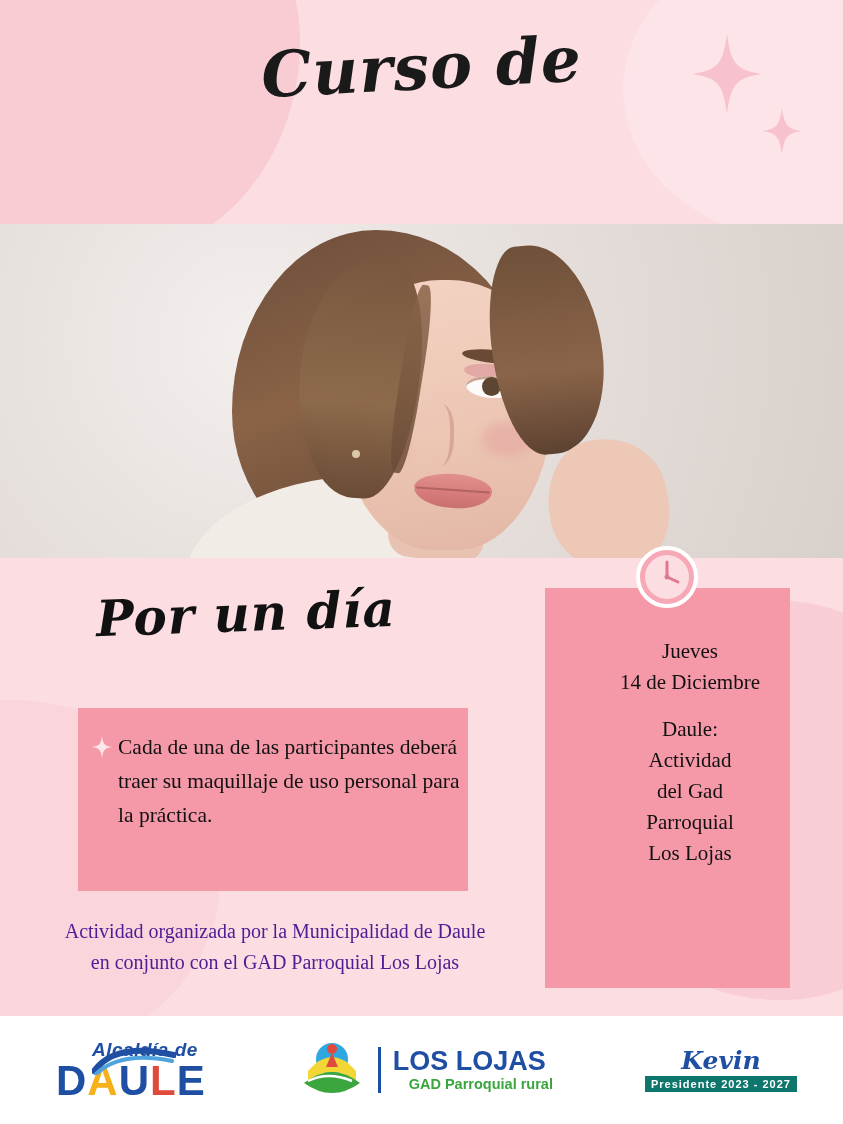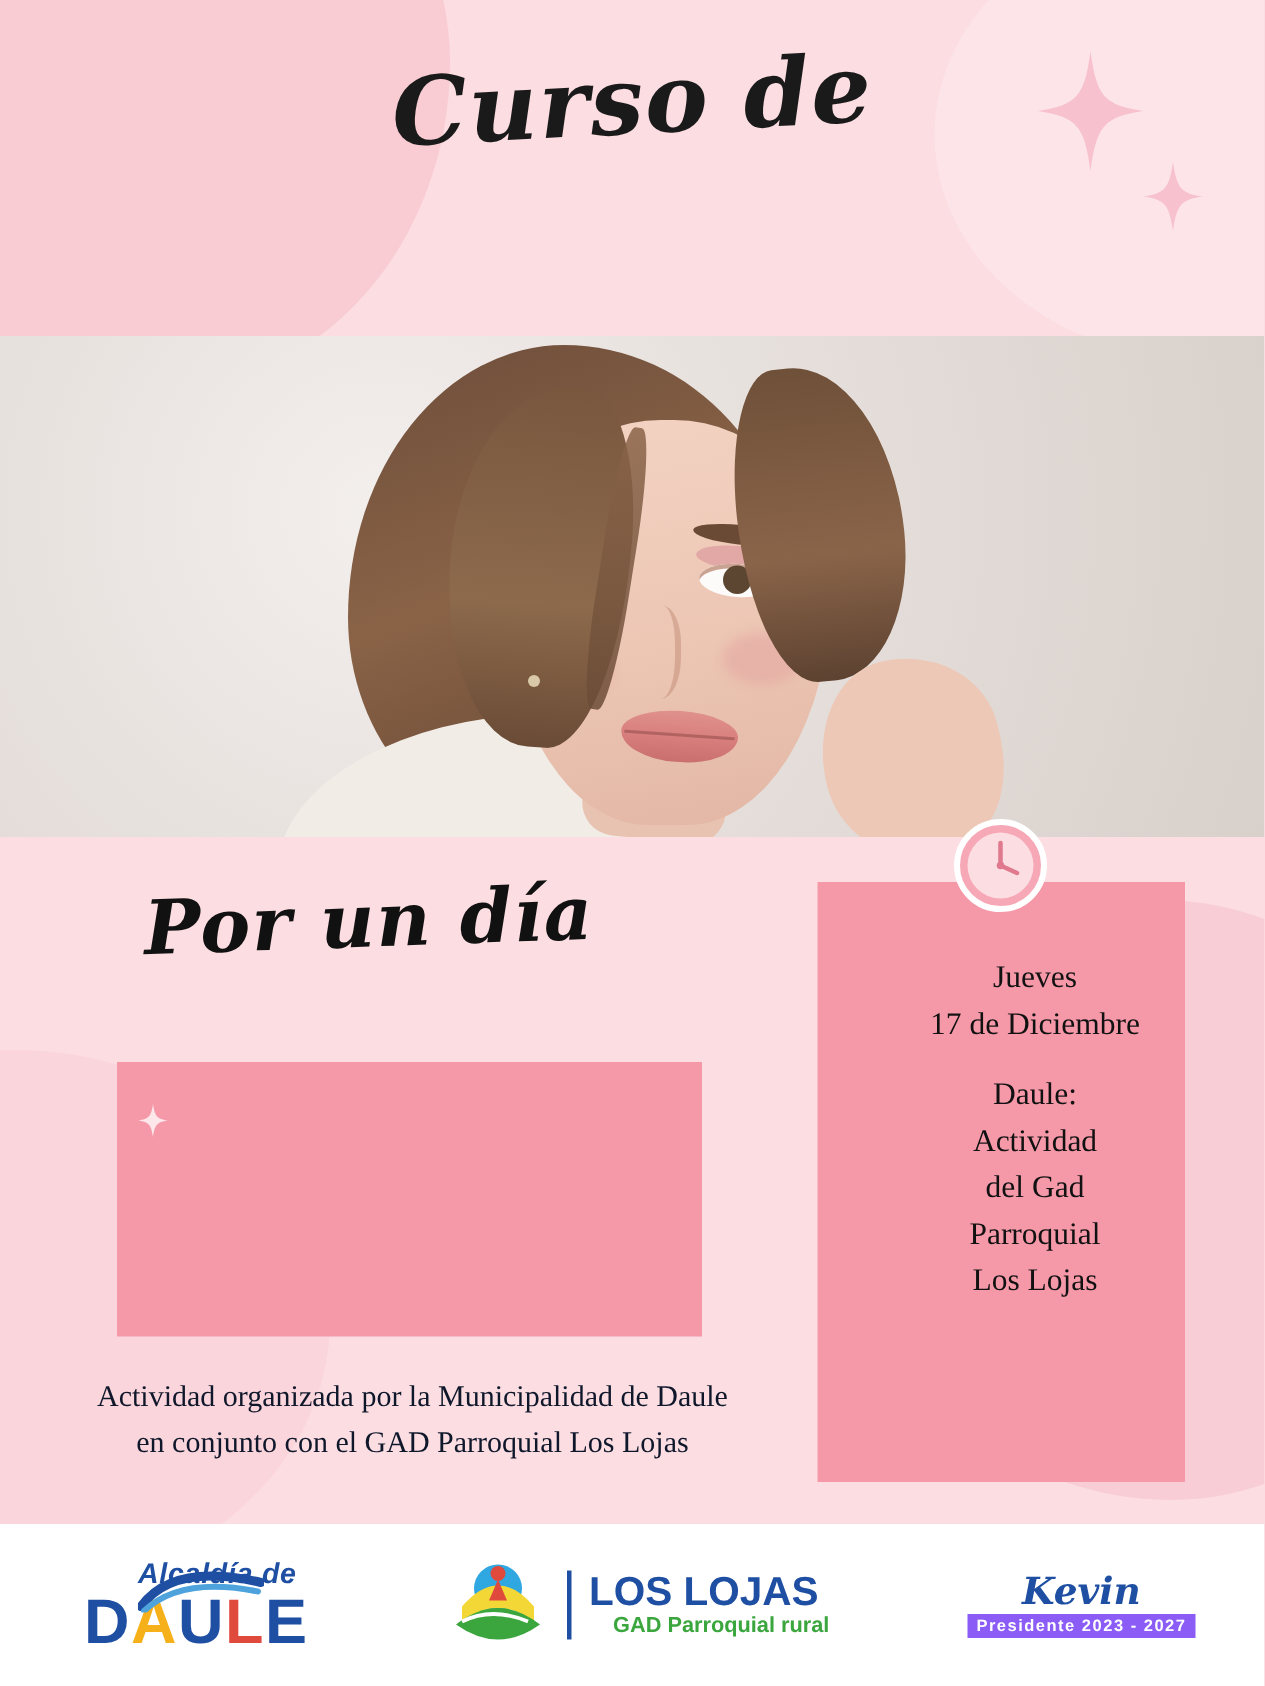--- a/index.html
+++ b/index.html
@@ -229,21 +229,21 @@
   .note-spark {
     position: absolute; left: 92px; top: 178px; z-index: 5; color: #f7dbe0;
   }
 
   .org-text {
     position: absolute; left: 60px; top: 358px;
     width: 430px;
     text-align: center;
     font-size: 20px;
     line-height: 31px;
-    color: #0f172a;
+    color: #4c1d95;
   }
 
   
   .info-card {
     position: absolute; left: 545px; top: 30px;
     width: 245px; height: 400px;
     background: #f599a9;
     z-index: 4;
   }
   .info-text {
@@ -305,21 +305,21 @@
   .maruri { text-align: center; }
   .maruri .kevin {
     font-family: "DejaVu Serif", serif; font-style: italic; font-weight: 700;
     font-size: 25px; color: #1f4fa3; line-height: 26px;
   }
   .maruri .last {
     font-family: "Liberation Sans", sans-serif; font-weight: 700;
     font-size: 34px; color: #14317a; line-height: 34px; letter-spacing: 1px;
   }
   .maruri .pres {
-    background: #8b5cf6; color: #fff;
+    background: #0f766e; color: #fff;
     font-family: "Liberation Sans", sans-serif; font-weight: 700;
     font-size: 11px; letter-spacing: 1px; padding: 2px 6px; display: inline-block;
     margin-top: 2px;
     text-align: center;
   }
 </style>
 </head>
 <body>
 
 <div class="poster">
@@ -375,37 +375,38 @@
   <div class="mid">
 
     <div class="por-un-dia">Por un día</div>
 
     <div class="note-box"></div>
     <div class="note-spark">
       <svg width="20" height="22" viewBox="0 0 20 22">
           <path d="M10 0 C11.2 8 12.5 10 20 11 C12.5 12 11.2 14 10 22 C8.8 14 7.5 12 0 11 C7.5 10 8.8 8 10 0 Z" fill="#fde7eb"></path>
         </svg>
     </div>
+    <div class="note-text">Cada de una de las participantes deberá traer su maquillaje de uso personal para la práctica.</div>
 
     <div class="org-text">Actividad organizada por la Municipalidad de Daule en conjunto con el GAD Parroquial Los Lojas</div>
 
     <div class="info-card"></div>
     <div class="clock">
       <svg width="66" height="66" viewBox="0 0 66 66">
         <circle cx="33" cy="33" r="29" fill="#f7a8b6" stroke="#ffffff" stroke-width="4"></circle>
         <circle cx="33" cy="33" r="22" fill="#fbdde2"></circle>
         <line x1="33" y1="33" x2="33" y2="18" stroke="#e0798e" stroke-width="3" stroke-linecap="round"></line>
         <line x1="33" y1="33" x2="44" y2="38" stroke="#e0798e" stroke-width="3" stroke-linecap="round"></line>
         <circle cx="33" cy="33" r="2.5" fill="#e0798e"></circle>
       </svg>
     </div>
     <div class="info-text">
       <p>
         <span>Jueves</span><br>
-        <span>17 de Diciembre</span>
+        <span>14 de Diciembre</span>
       </p>
       <p>
         <span>Daule:</span><br>
         <span>Actividad</span><br>
         <span>del Gad</span><br>
         <span>Parroquial</span><br>
         <span>Los Lojas</span>
       </p>
     </div>
   </div>

